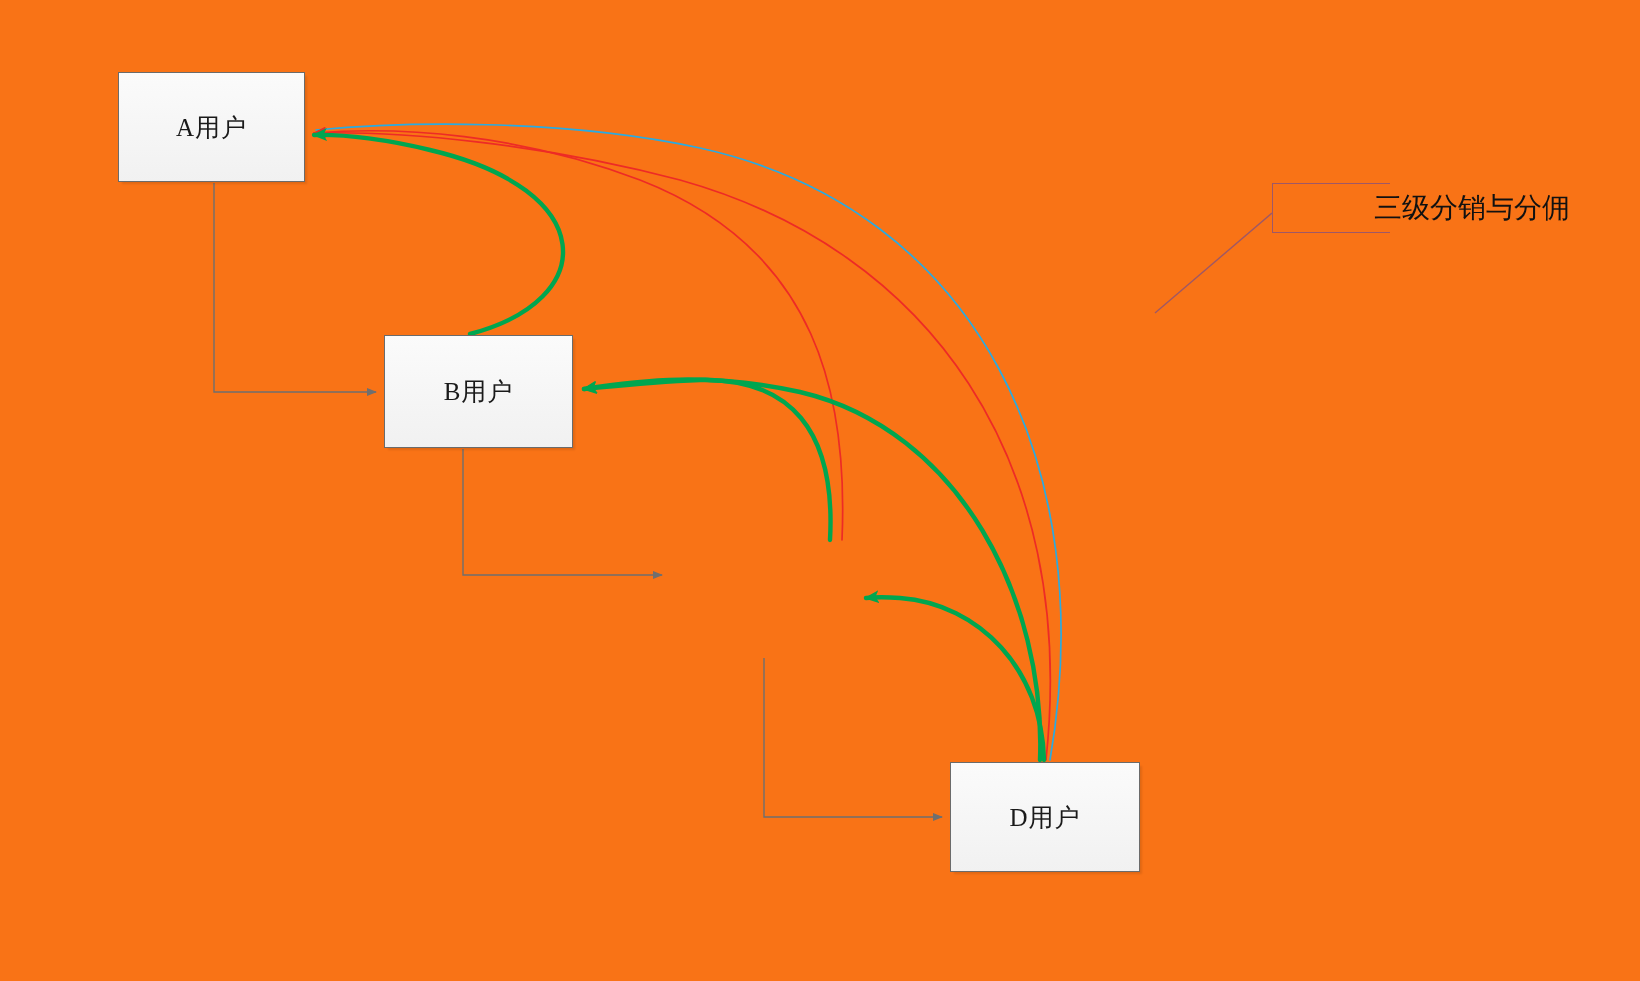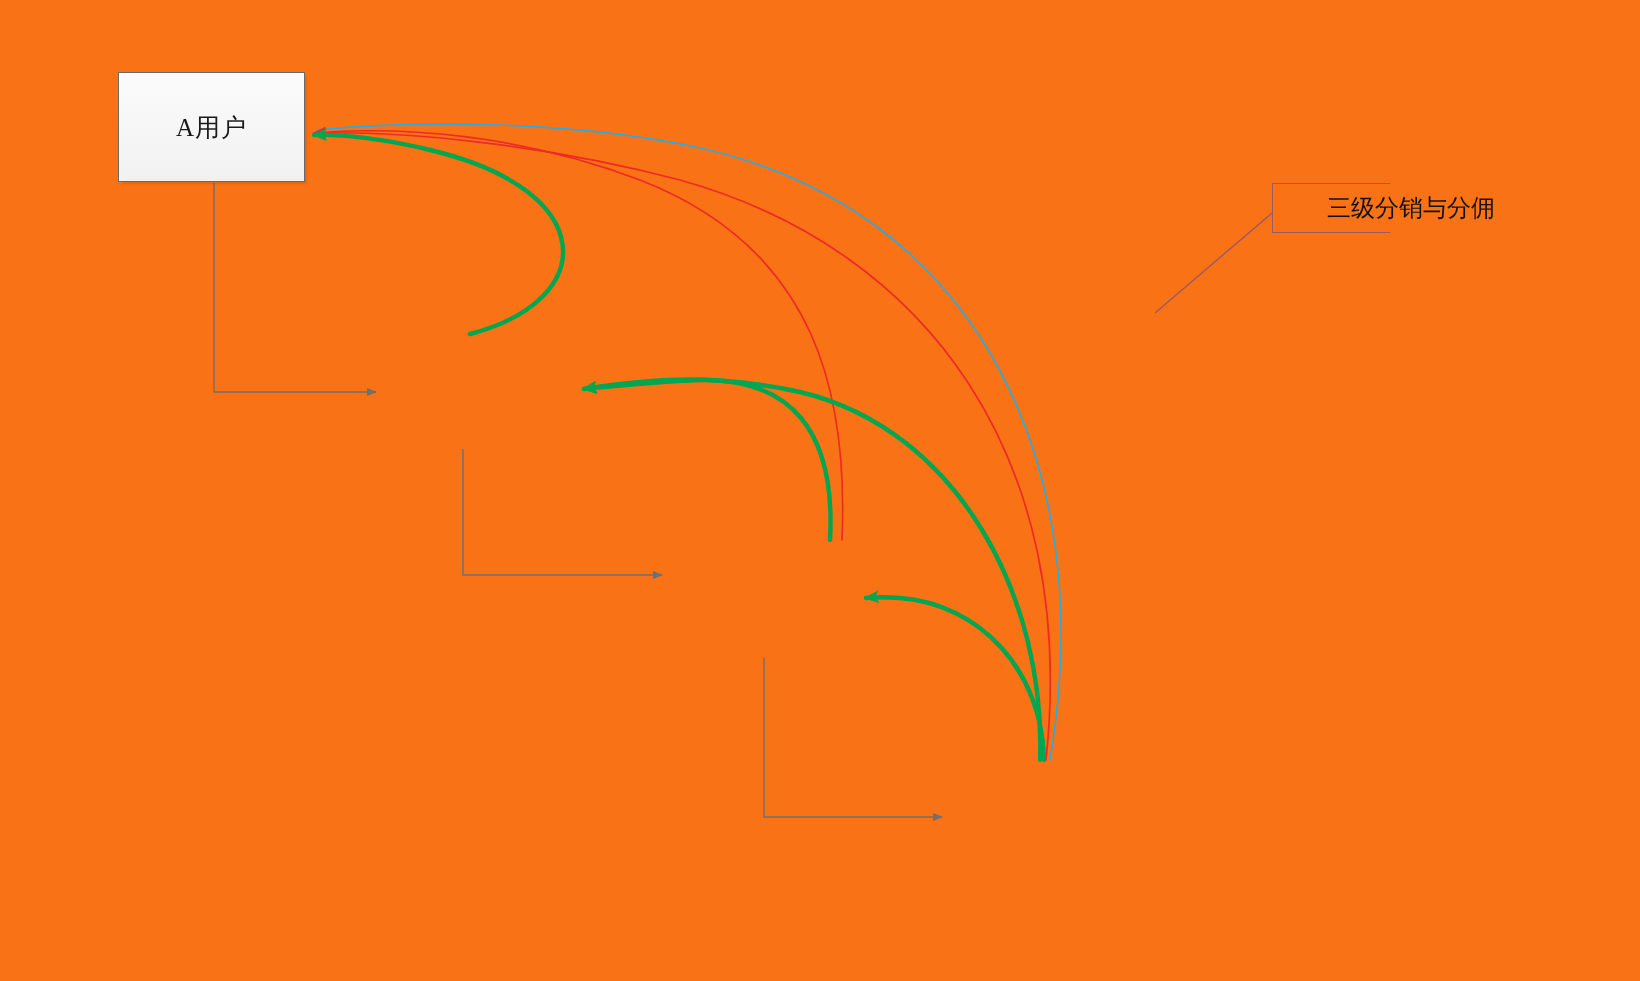--- a/index.html
+++ b/index.html
@@ -57,25 +57,25 @@
     top: 183px;
     width: 118px;
     height: 50px;
     border: 1.4px solid #9e5866;
     border-right: none;
     box-sizing: border-box;
     background: transparent;
   }
   #annotation-text {
     position: absolute;
-    left: 1327px;
+    left: 1374px;
     top: 190px;
     white-space: nowrap;
     font-family: "Liberation Sans", "DejaVu Sans", sans-serif;
-    font-size: 24px;
+    font-size: 28px;
     color: #111111;
     line-height: 36px;
     user-select: none;
   }
 </style>
 </head>
 <body>
 
 <div id="canvas">
 
@@ -114,19 +114,25 @@
       <path d="M 1044 760 C 1042 670 980 604 900 598 C 885 597 876 597 866 598" fill="none" stroke="#00a650" stroke-width="4.4" stroke-linecap="round" marker-end="url(#arrow-green)"></path>
     </g>
 
     <path d="M 1155 313 L 1272 213" fill="none" stroke="#9e5866" stroke-width="1.4"></path>
   </svg>
 
   <div class="node" id="node-a">
     <span class="node-label">A用户</span>
   </div>
 
+  <div class="node" id="node-b">
+    <span class="node-label">B用户</span>
+  </div>
 
 
+  <div class="node" id="node-d">
+    <span class="node-label">D用户</span>
+  </div>
 
   <div id="annotation"></div>
   <div id="annotation-text">三级分销与分佣</div>
 
 </div>
 
 </body></html>

